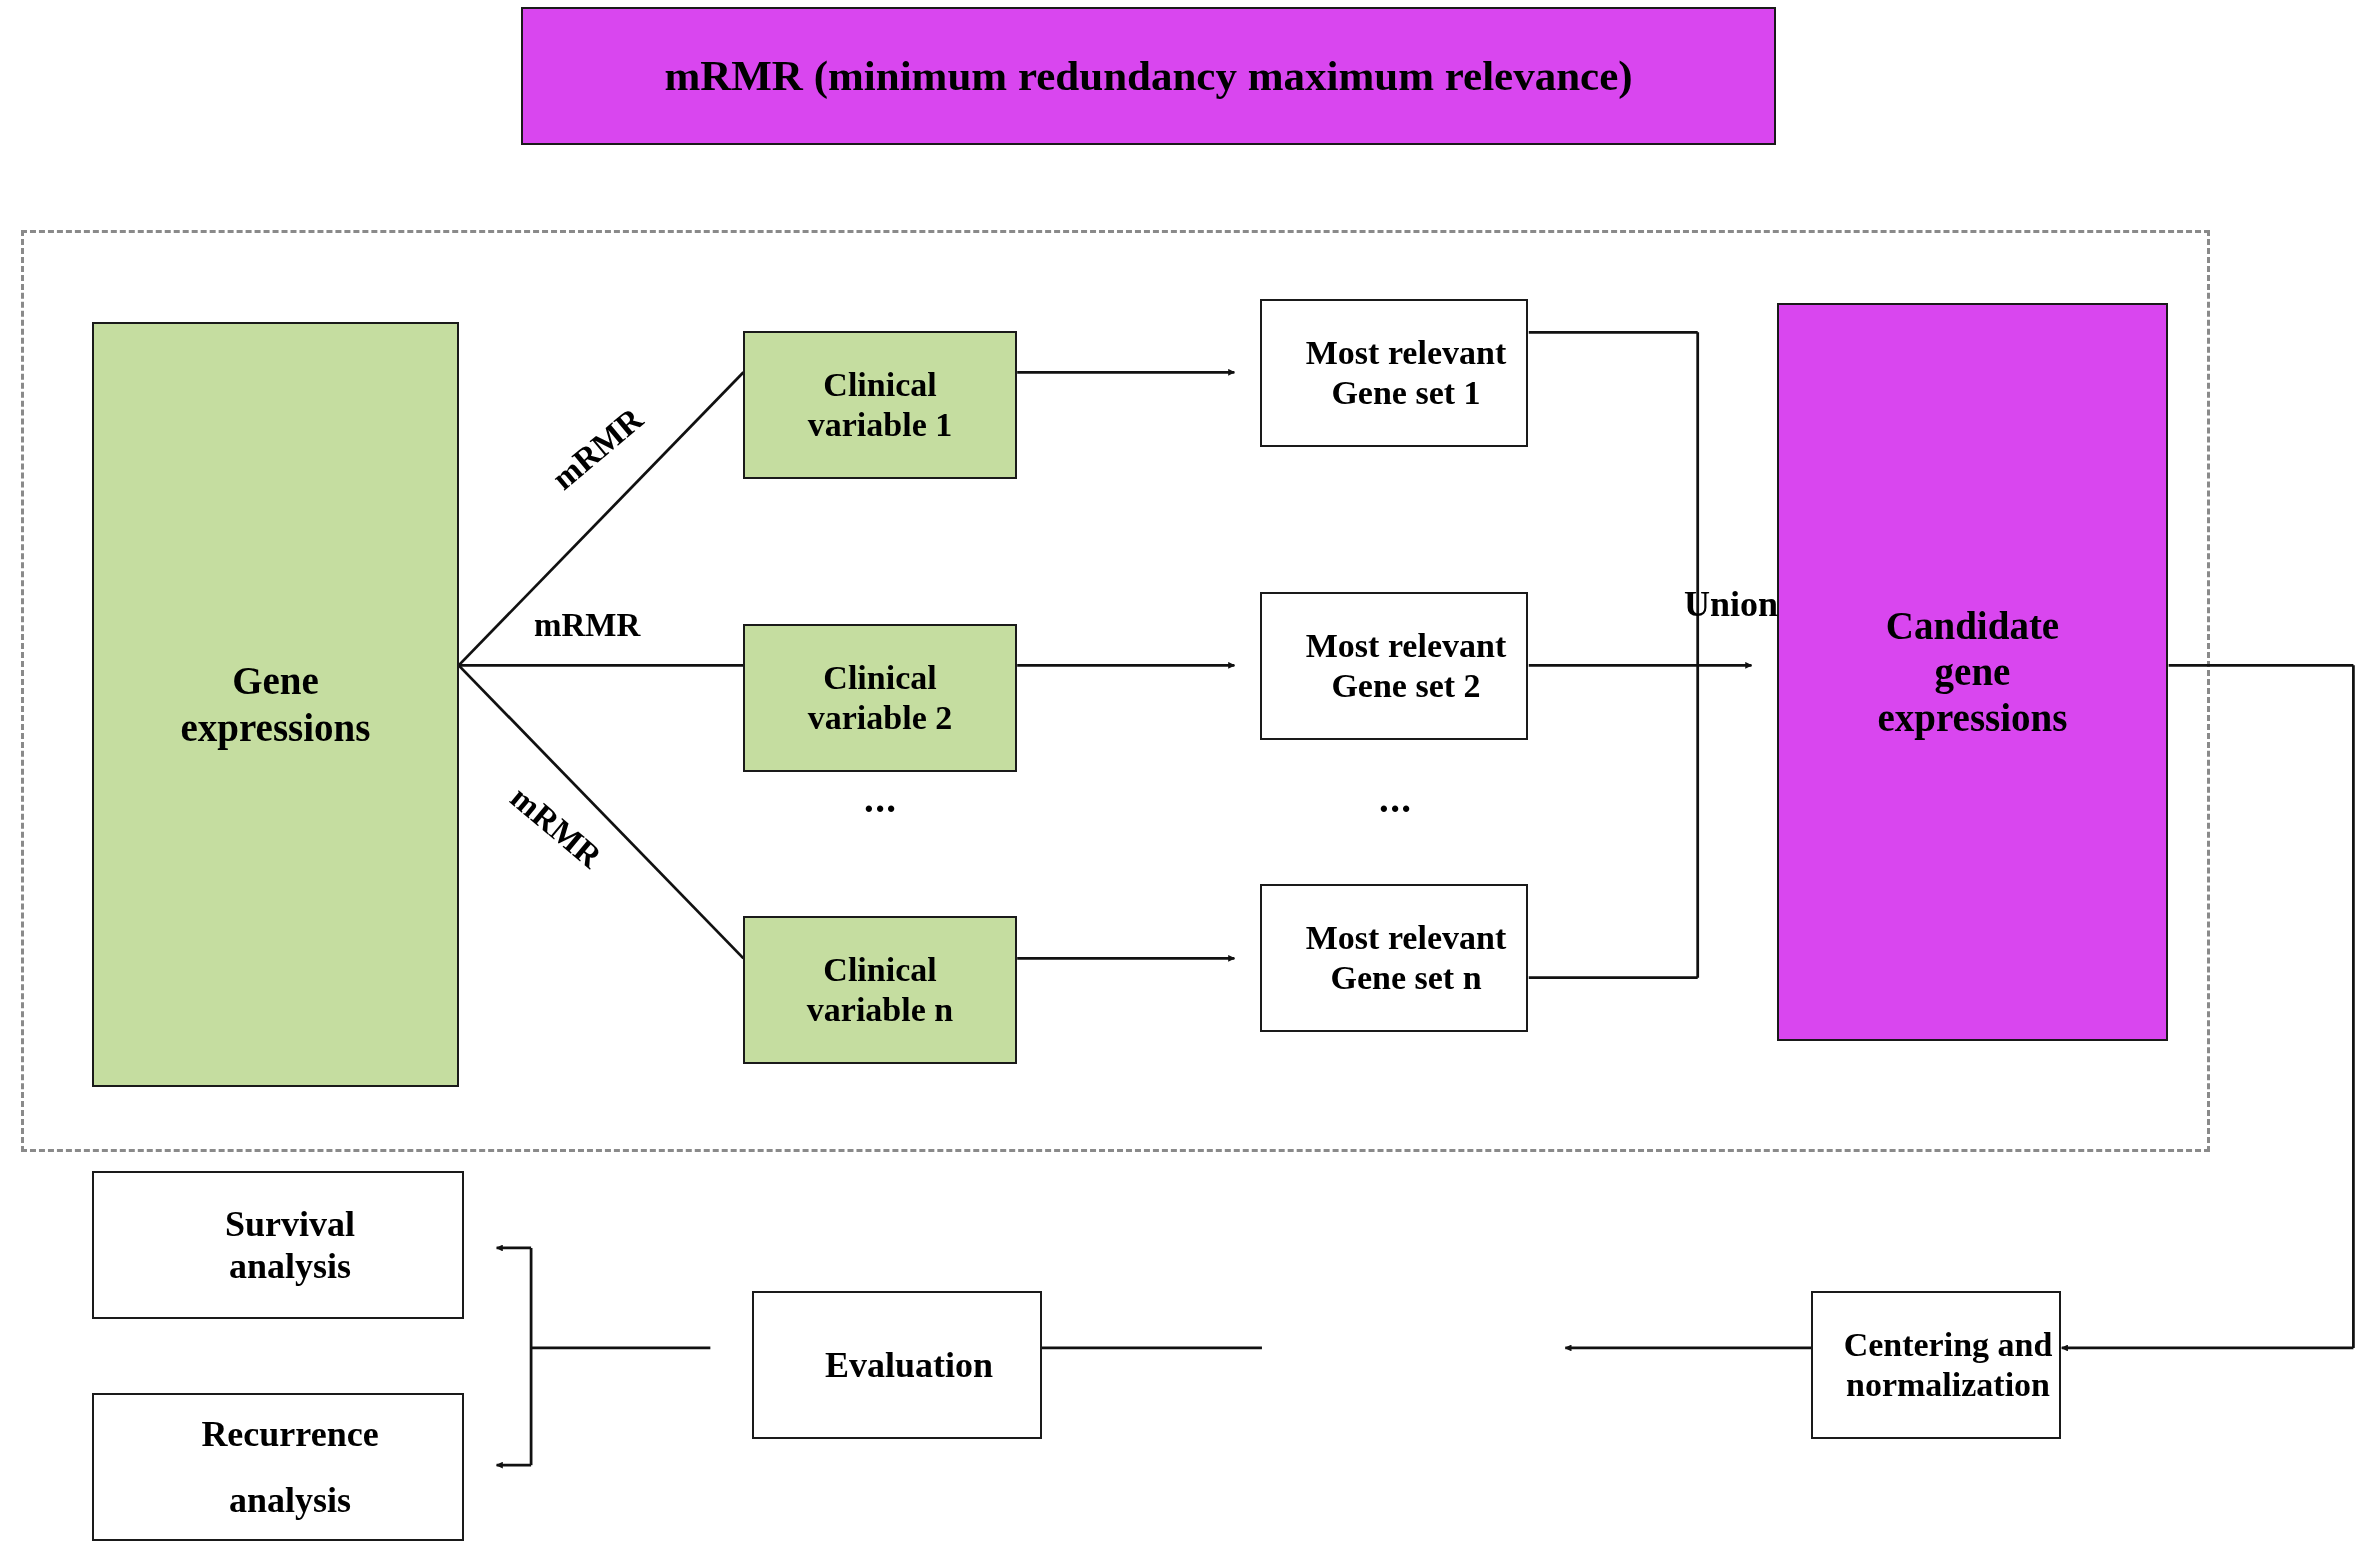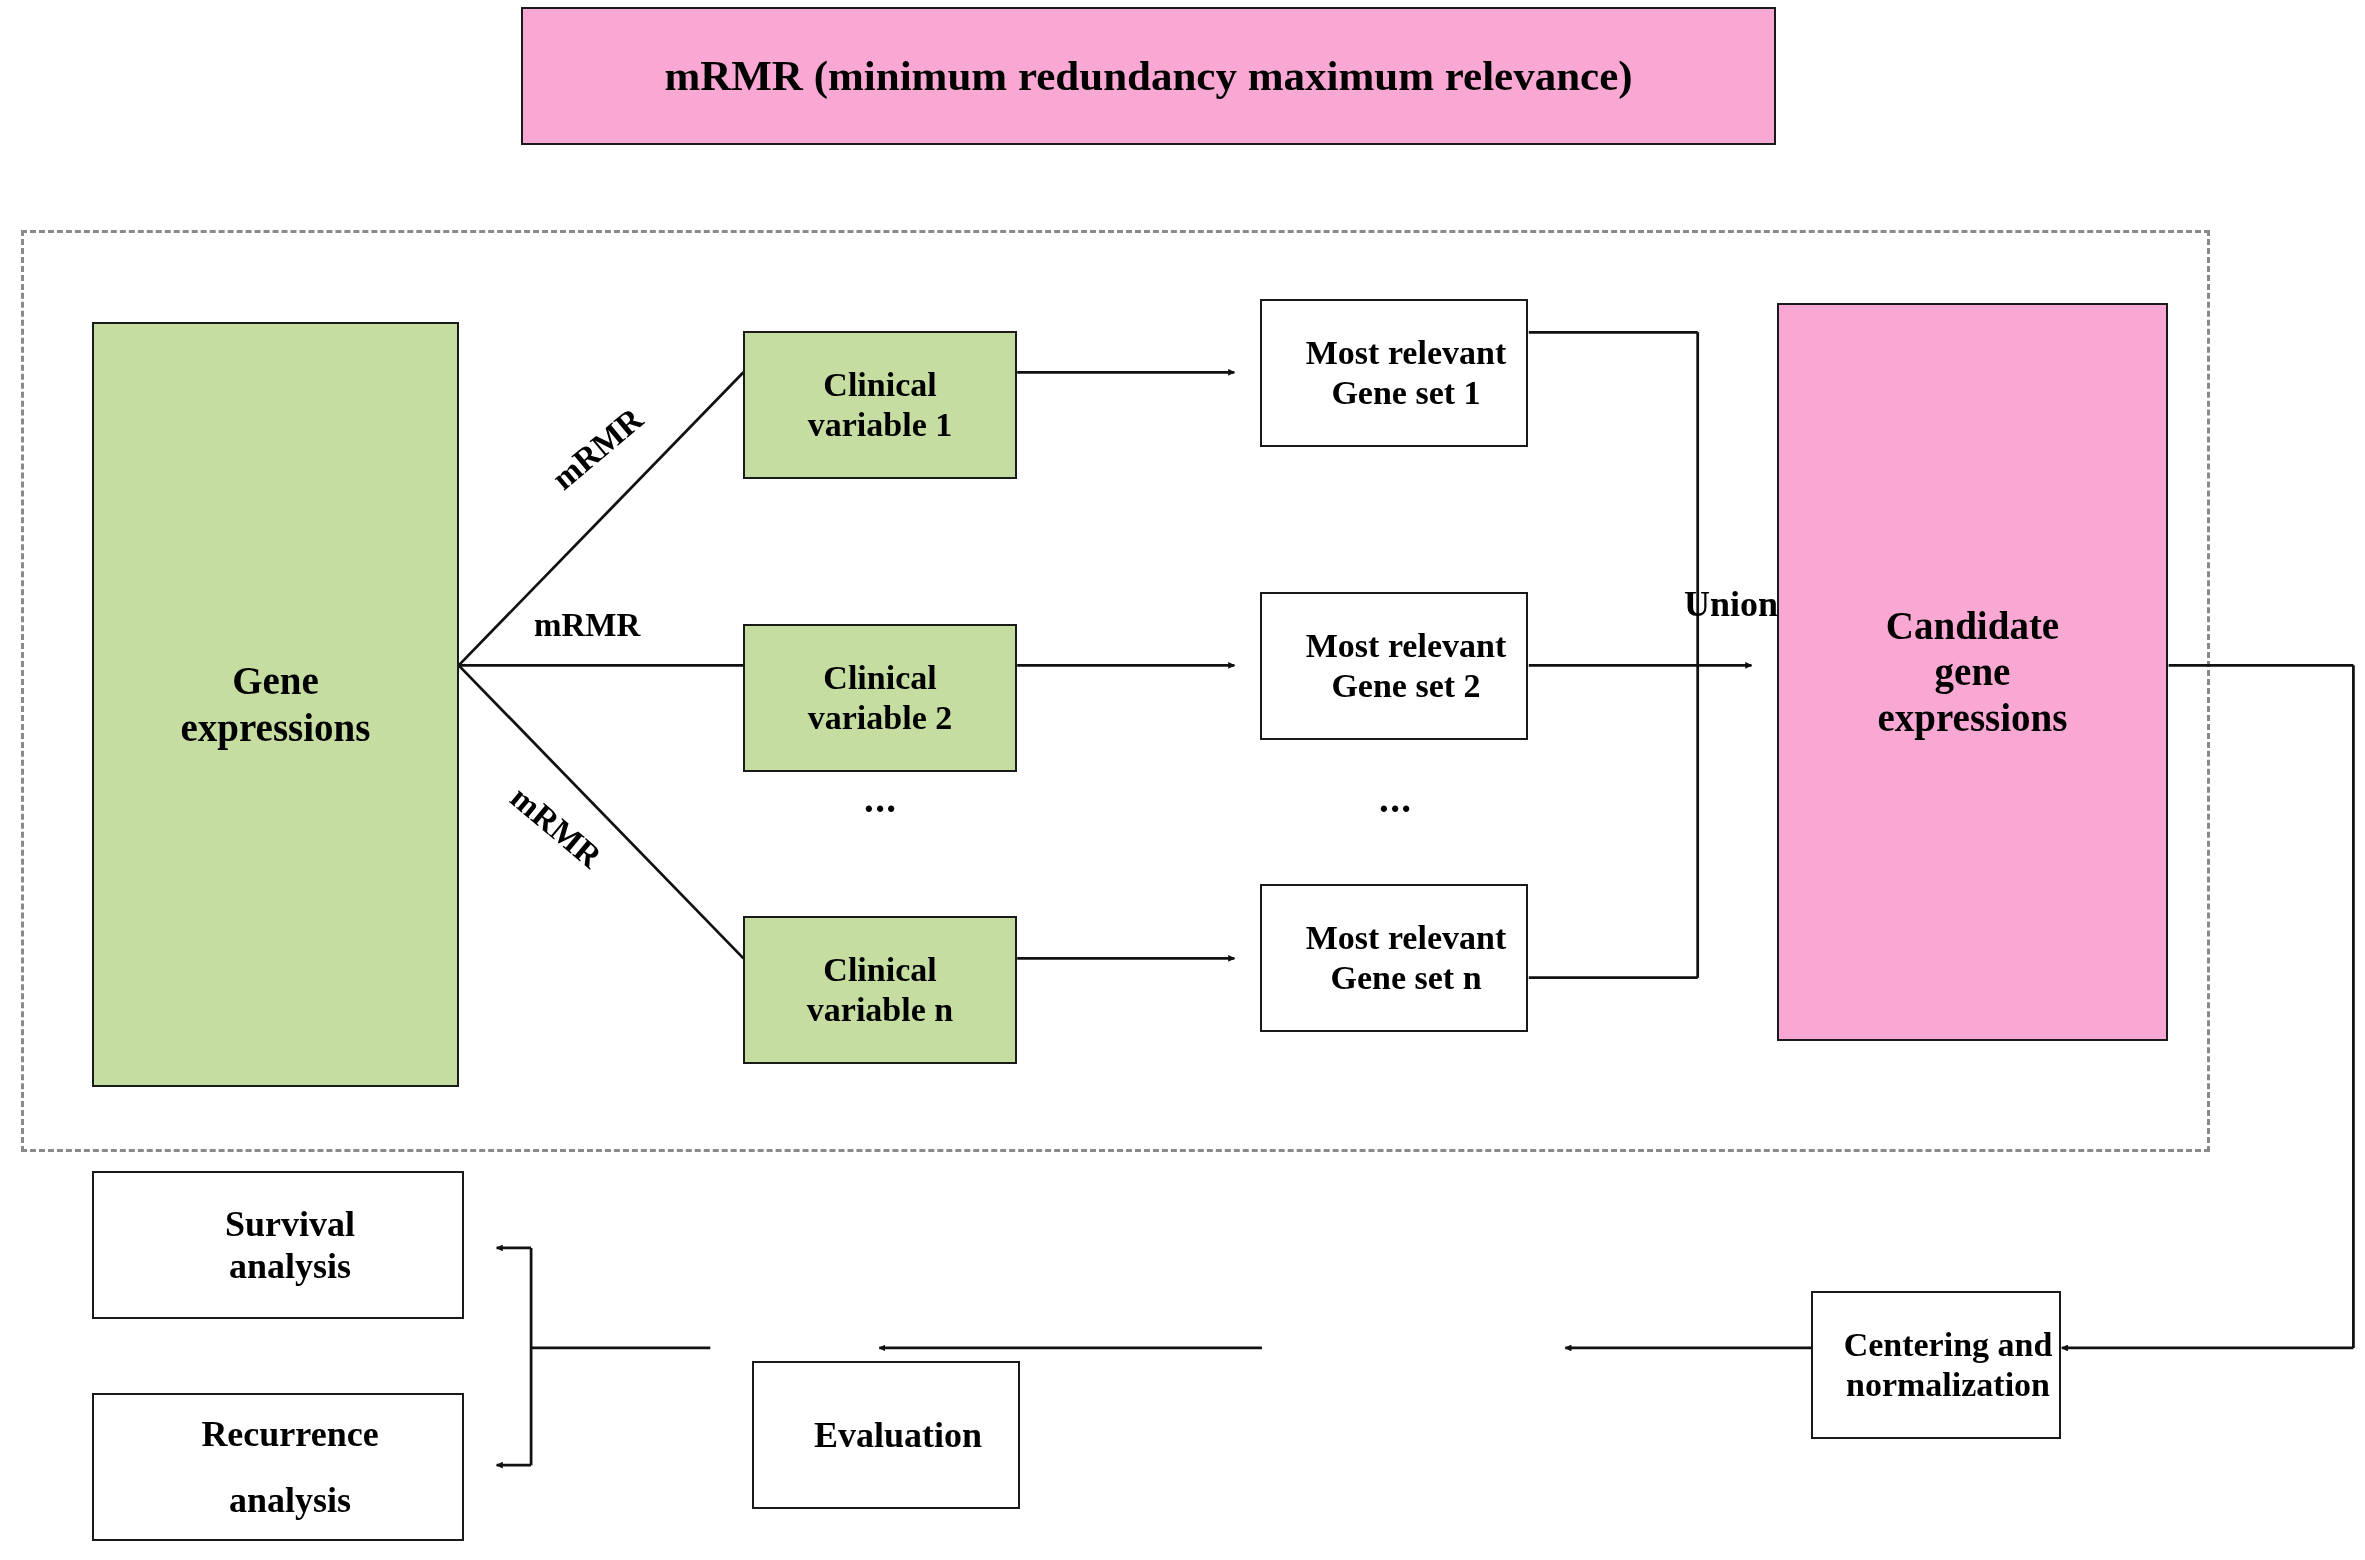--- a/index.html
+++ b/index.html
@@ -15,21 +15,21 @@
     box-sizing:border-box;
     border:2.1px solid #1a1a1a;
     display:flex;align-items:center;justify-content:center;
     text-align:center;
     font-weight:bold;
     color:#000000;
     line-height:1.18;
     z-index:5;
   }
   .box.green{background:#c5dda0;margin-top:32px;}
-  .box.orange{background:#f9a8d4;}
+  .box.orange{background:#d946ef;}
   .box.white{background:#ffffff;padding-left:24px;}
   .dashed-region{
     position:absolute;
     box-sizing:border-box;
     border:3.4px dashed #8a8a8a;
     background:transparent;
     z-index:1;
   }
   .label{
     position:absolute;
@@ -155,21 +155,21 @@
     <span>gene</span>
     <span>expressions</span>
   </div>
 
   <div class="box white" style="left:1811px;top:1291px;width:250px;height:148px;font-size:34px;flex-direction:column;">
     <span>Centering and</span>
     <span>normalization</span>
   </div>
 
 
-  <div class="box white" style="left:752px;top:1361px;width:268px;height:148px;font-size:36px;justify-content:center;">
+  <div class="box white" style="left:752px;top:1291px;width:290px;height:148px;font-size:36px;justify-content:center;">
     <span>Evaluation</span>
   </div>
 
   <div class="box white" style="left:92px;top:1171px;width:372px;height:148px;font-size:36px;flex-direction:column;">
     <span>Survival</span>
     <span>analysis</span>
   </div>
 
   <div class="box white" style="left:92px;top:1393px;width:372px;height:148px;font-size:36px;flex-direction:column;gap:24px;">
     <span>Recurrence</span>

